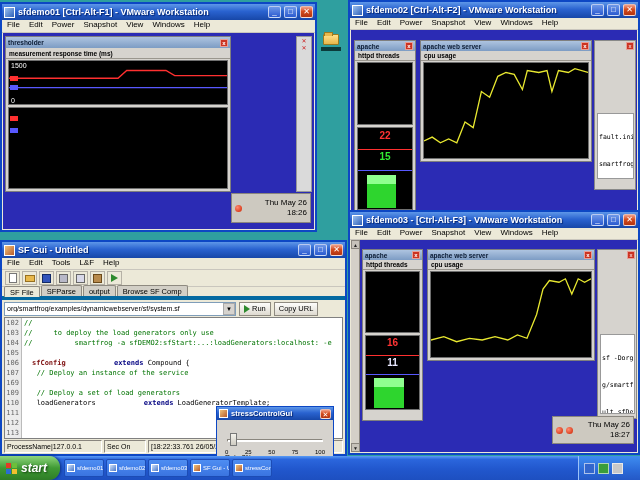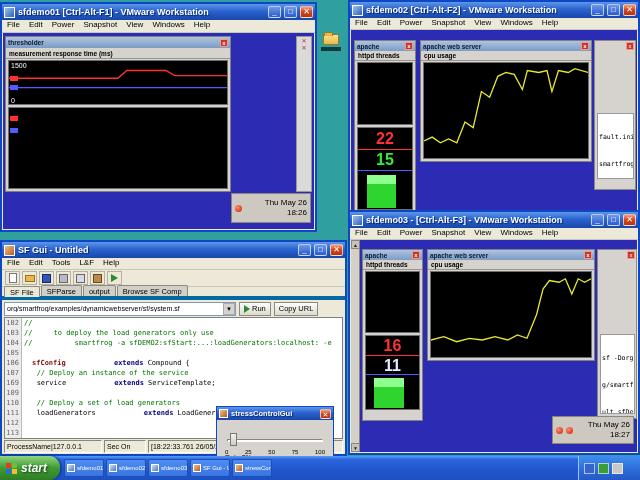--- a/index.html
+++ b/index.html
@@ -19,21 +19,21 @@
 
   
   .monwin { position:absolute; background:#d6d3ce; border:1px solid #7f7f7f; }
   .montitle { height:11px; background:linear-gradient(180deg,#aec4e0,#7d9cc4); display:flex; align-items:center; padding:0 2px; font-size:6.5px; font-weight:bold; color:#0a1a33; white-space:nowrap; overflow:hidden; }
   .monx { margin-left:auto; width:8px; height:8px; background:#cc3322; color:#fff; font-size:6px; line-height:7px; text-align:center; border:1px solid #ffffff88; flex:0 0 auto; }
   .monhdr { height:11px; font-size:6.5px; font-weight:bold; display:flex; align-items:center; padding:0 3px; border-bottom:1px solid #9a968e; color:#000; white-space:nowrap; overflow:hidden; }
   .chart { position:absolute; left:2px; right:2px; background:#000; border:1px solid #6f6f6f; overflow:hidden; }
   .clabel { position:absolute; color:#fff; font-size:7px; }
   .hline { position:absolute; left:0; right:0; height:1px; }
   .chip { position:absolute; left:1px; width:8px; height:5px; }
-  .gaugeval { position:absolute; left:0; right:0; text-align:center; font-weight:bold; font-size:16px; }
+  .gaugeval { position:absolute; left:0; right:0; text-align:center; font-weight:bold; font-size:10px; }
   .bar { position:absolute; bottom:1px; background:#2ed52e; }
   .barcap { position:absolute; left:0; right:0; top:0; height:9px; background:#8fff8f; }
   svg.plot { position:absolute; inset:0; width:100%; height:100%; }
 
   .console { position:absolute; background:#d6d3ce; border:1px solid #888; }
   .console .cbody { position:absolute; left:2px; right:1px; background:#fff; border:1px solid #999; font-family:"DejaVu Sans Mono", monospace; font-size:6.5px; line-height:9px; color:#000; overflow:hidden; white-space:pre; padding:1px; }
   .clockpanel { position:absolute; background:#cdc9c0; border:1px solid #8a867e; display:flex; align-items:center; gap:3px; padding:2px 3px; }
   .clocktext { flex:1; text-align:right; font-size:8px; color:#000; line-height:10px; }
   .reddot { width:7px; height:7px; border-radius:50%; background:radial-gradient(circle at 35% 35%, #ff8a70, #cc2200); flex:0 0 auto; }
 
@@ -360,21 +360,20 @@
           <div>112</div>
           <div>113</div>
       </div>
       <div class="codecol">
         <div class="c-comment">//</div>
         <div class="c-comment">//     to deploy the load generators only use</div>
         <div class="c-comment">//          smartfrog -a sfDEMO2:sfStart:...:loadGenerators:localhost: -e</div>
         <div></div>
         <div><span class="c-id">sfConfig</span><span class="c-kw"> extends </span><span>Compound {</span></div>
         <div class="c-comment">   // Deploy an instance of the service</div>
-        <div><span>   service</span><span class="c-kw"> extends </span><span>ServiceTemplate;</span></div>
         <div></div>
         <div class="c-comment">   // Deploy a set of load generators</div>
         <div><span>   loadGenerators</span><span class="c-kw"> extends </span><span>LoadGeneratorTemplate;</span></div>
         <div></div>
       </div>
     </div>
     <div class="statusbar">
       <div class="scell" style="width:98px;">ProcessName|127.0.0.1</div>
       <div class="scell" style="width:42px;">Sec On</div>
       <div class="scell" style="flex:1;">[18:22:33.761 26/05/2005][RUNP</div>

